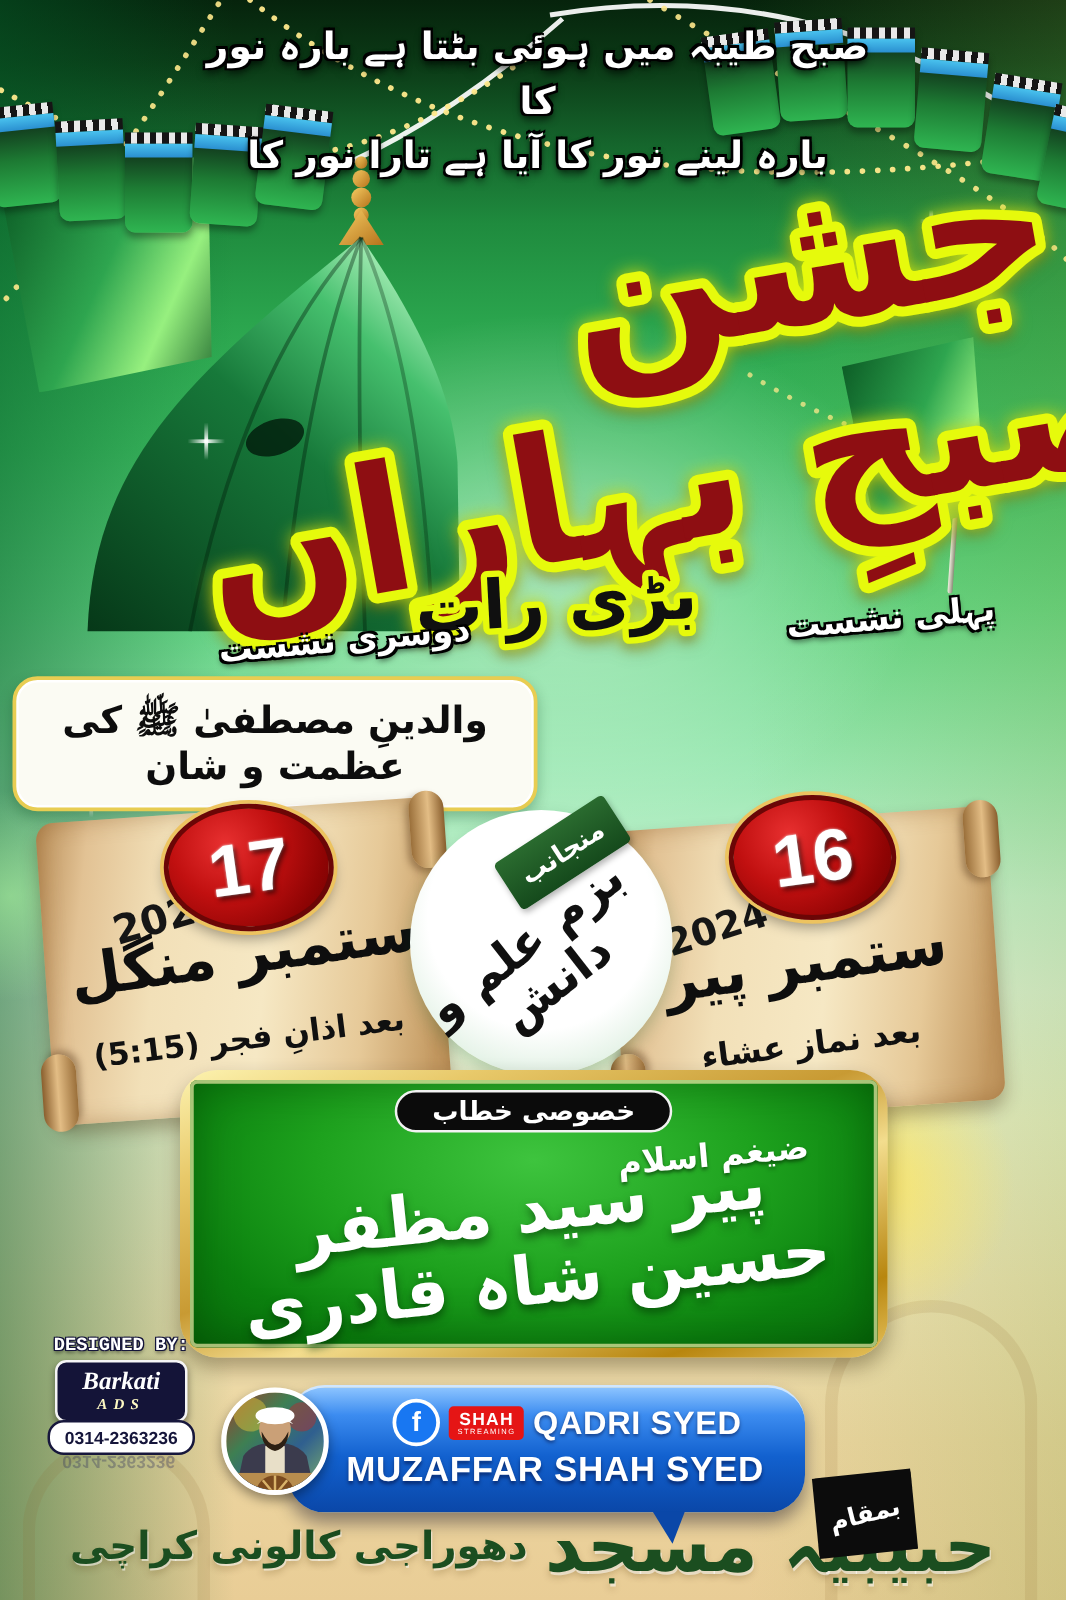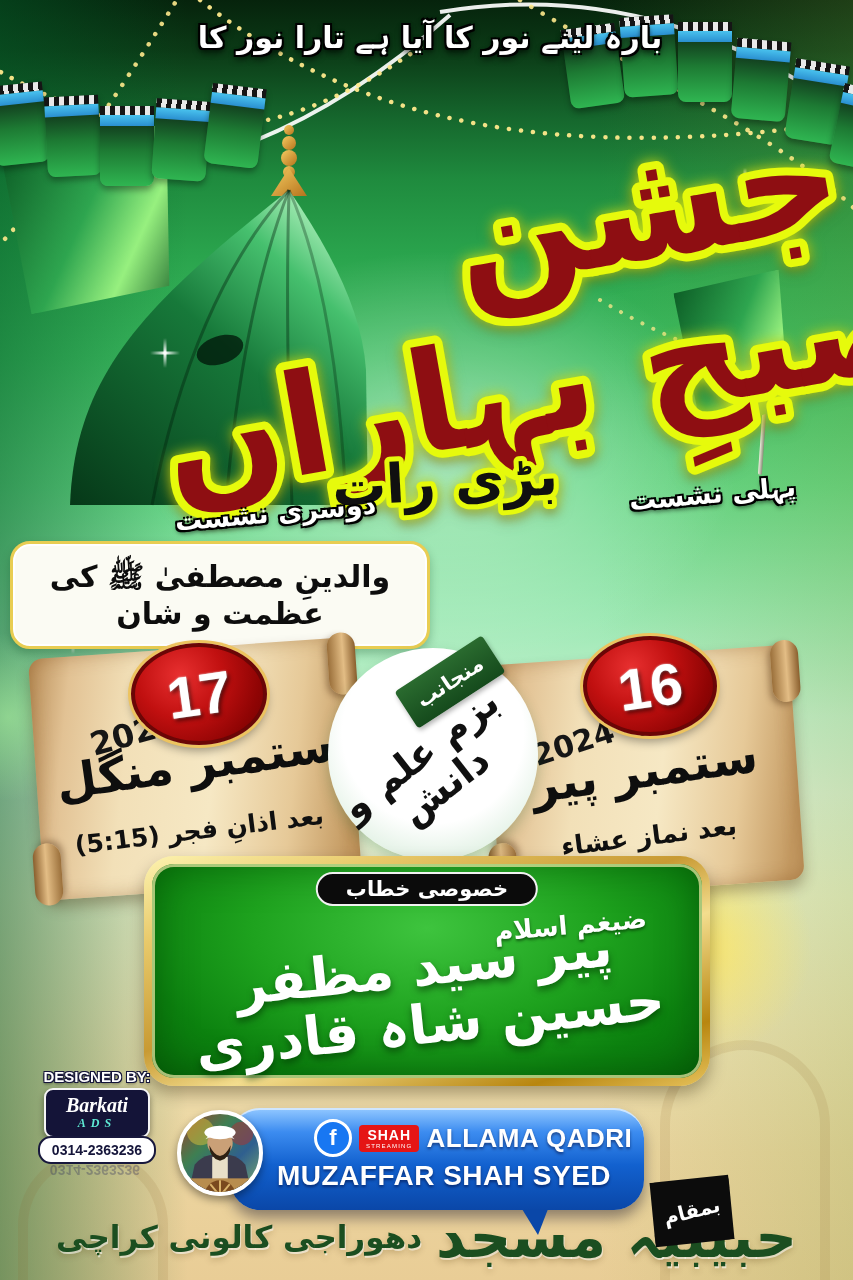--- a/index.html
+++ b/index.html
@@ -64,41 +64,41 @@
   .org-circle{border-radius:50%;background:radial-gradient(circle at 50% 40%,#ffffff 55%,#ddefe0 82%,#c9e6cf);
     box-shadow:0 6px 14px rgba(0,80,40,.22);}
   .org-tag{background:linear-gradient(#2a6b2f,#154a1c);color:#fff;font-weight:bold;direction:rtl;
     display:flex;align-items:center;justify-content:center;border-radius:4px;box-shadow:0 3px 5px rgba(0,0,0,.3);}
   .org-name{display:flex;align-items:center;justify-content:center;font-weight:bold;color:#101010;
     direction:rtl;text-align:center;line-height:1.05;}
   
   .gold-frame{border-radius:30px;padding:8px;box-sizing:border-box;
     background:linear-gradient(160deg,#fdf3b0 0%,#e8c96a 20%,#c89a33 45%,#f3dd8e 60%,#b8860f 85%,#e6c25c 100%);
     box-shadow:0 8px 16px rgba(40,30,0,.35);}
-  .green-panel{position:relative;width:100%;height:100%;border-radius:22px;
+  .green-panel{position:relative;width:100%;height:100%;border-radius:6px;
     background:radial-gradient(ellipse at 50% 30%,#3ec43e 0%,#1ea21e 45%,#0c820f 75%,#076a0a 100%);
     box-shadow:inset 0 0 0 3px rgba(255,245,180,.65),inset 0 0 40px rgba(0,60,0,.5);}
   .addr-pill{position:absolute;left:50%;top:8px;transform:translateX(-50%);
     background:#0b0b0b;border:2px solid #f2f2f2;border-radius:18px;padding:3px 28px;
     color:#fff;font-weight:bold;font-size:21px;direction:rtl;white-space:nowrap;}
   .addr-prefix{position:absolute;right:55px;top:46px;transform:rotate(-5deg);
     color:#fff;font-weight:bold;font-size:26px;direction:rtl;text-shadow:0 2px 3px rgba(0,40,0,.6);}
   .addr-name{position:absolute;left:12px;right:12px;top:58px;bottom:8px;
     display:flex;align-items:center;justify-content:center;transform:rotate(-6deg);
     color:#fff;font-weight:bold;font-size:54px;direction:rtl;text-align:center;line-height:1.08;
     text-shadow:0 4px 7px rgba(0,50,0,.6);}
   
   .latin{font-family:"Liberation Sans",sans-serif;}
   .designed-label{color:#fff;font-weight:bold;font-size:15px;text-align:center;
-    text-shadow:-1px -1px 0 #15153a,1px -1px 0 #15153a,-1px 1px 0 #15153a,1px 1px 0 #15153a,0 2px 3px rgba(0,0,0,.5);}
+    text-shadow:-1px -1px 0 #15153a,1px -1px 0 #15153a,-1px 1px 0 #15153a,1px 1px 0 #15153a,0 2px 3px rgba(0,0,0,.5);font-family:Liberation Mono, monospace;}
   .brand-box{background:#141438;border:2px solid #f5f5f5;border-radius:9px;
     display:flex;flex-direction:column;align-items:center;justify-content:center;
     box-shadow:0 3px 6px rgba(0,0,0,.4);}
   .brand-name{font-family:"Liberation Serif",serif;font-style:italic;font-weight:bold;font-size:20px;color:#fff;line-height:1;}
-  .brand-sub{font-family:"Liberation Serif",serif;font-style:italic;font-weight:bold;font-size:12px;letter-spacing:5px;color:#5eead4;margin-top:1px;}
+  .brand-sub{font-family:"Liberation Serif",serif;font-style:italic;font-weight:bold;font-size:12px;letter-spacing:5px;color:#fef9c3;margin-top:1px;}
   .phone-pill{background:#fff;border:2px solid #17173c;border-radius:13px;
     display:flex;align-items:center;justify-content:center;
     color:#15153a;font-weight:bold;font-size:14px;}
   .phone-refl{color:rgba(40,40,90,.32);font-weight:bold;font-size:14px;text-align:center;transform:scaleY(-1);}
   
   .photo{border:4px solid #fff;border-radius:50%;overflow:hidden;
     box-shadow:0 4px 9px rgba(0,0,0,.4);background:linear-gradient(135deg,#a33c2a 0%,#3e7f52 35%,#2f5f8f 65%,#7fb06a 100%);}
   
   .live-bar{border-radius:30px;border-top:2px solid #cfe6ff;box-sizing:border-box;
     background:linear-gradient(180deg,#8cc4ff 0%,#3c8cf0 22%,#1261cf 55%,#0a47a8 100%);
@@ -190,20 +190,21 @@
   <div class="abs flag" style="left:154px;top:100px;transform:rotate(4deg);"></div>
   <div class="abs flag" style="left:208px;top:86px;transform:rotate(7deg);"></div>
   <div class="abs flag" style="left:566px;top:26px;transform:rotate(-8deg);"></div>
   <div class="abs flag" style="left:622px;top:16px;transform:rotate(-4deg);"></div>
   <div class="abs flag" style="left:678px;top:22px;transform:rotate(0deg);"></div>
   <div class="abs flag" style="left:734px;top:40px;transform:rotate(5deg);"></div>
   <div class="abs flag" style="left:790px;top:62px;transform:rotate(9deg);"></div>
   <div class="abs flag" style="left:836px;top:88px;transform:rotate(12deg);"></div>
 
   <div class="abs couplet" style="left:160px;top:16px;width:540px;font-size:30px;">
+    <div>صبح طیبہ میں ہوئی بٹتا ہے بارہ نور کا</div>
     <div>بارہ لینے نور کا آیا ہے تارا نور کا</div>
   </div>
 
   <svg class="abs title-svg" style="left:0;top:0;" width="853" height="560" viewBox="0 0 853 560">
     <g transform="rotate(-10 560 340)" font-family="DejaVu Sans" font-weight="bold">
       <text x="668" y="275" font-size="148" text-anchor="middle" fill="#8e0e12" stroke="#e6fa0c" stroke-width="16" paint-order="stroke" stroke-linejoin="round">جشن</text>
       <text x="540" y="428" font-size="140" text-anchor="middle" fill="#8e0e12" stroke="#e6fa0c" stroke-width="16" paint-order="stroke" stroke-linejoin="round">صبحِ بہاراں</text>
     </g>
     <g transform="rotate(-3 445 485)" font-family="DejaVu Sans" font-weight="bold">
       <text x="445" y="500" font-size="54" text-anchor="middle" fill="#101010" stroke="#e6fa0c" stroke-width="10" paint-order="stroke" stroke-linejoin="round">بڑی رات</text>
@@ -268,21 +269,21 @@
     <span class="venue-address">دھوراجی کالونی کراچی</span>
   </div>
 
   <div class="abs live-bar" style="left:230px;top:1108px;width:414px;height:102px;">
     <div class="bar-row1">
       <div class="fb-circle latin">f</div>
       <div class="live-badge">
         <div class="live-word latin">SHAH</div>
         <div class="streaming-word latin">STREAMING</div>
       </div>
-      <div class="bar-line latin" style="font-size:26px;">ALLAMA QADRI</div>
+      <div class="bar-line latin" style="font-size:26px;">QADRI SYED</div>
     </div>
     <div class="abs bar-line latin" style="left:26px;right:12px;top:50px;text-align:center;font-size:28px;">MUZAFFAR SHAH SYED</div>
   </div>
 
   <div class="abs venue-badge" style="left:650px;top:1176px;width:84px;height:70px;">
     <span>بمقام</span>
   </div>
 
   <div class="abs photo" style="left:177px;top:1110px;width:78px;height:78px;">
     <svg width="78" height="78" viewBox="0 0 80 80">

